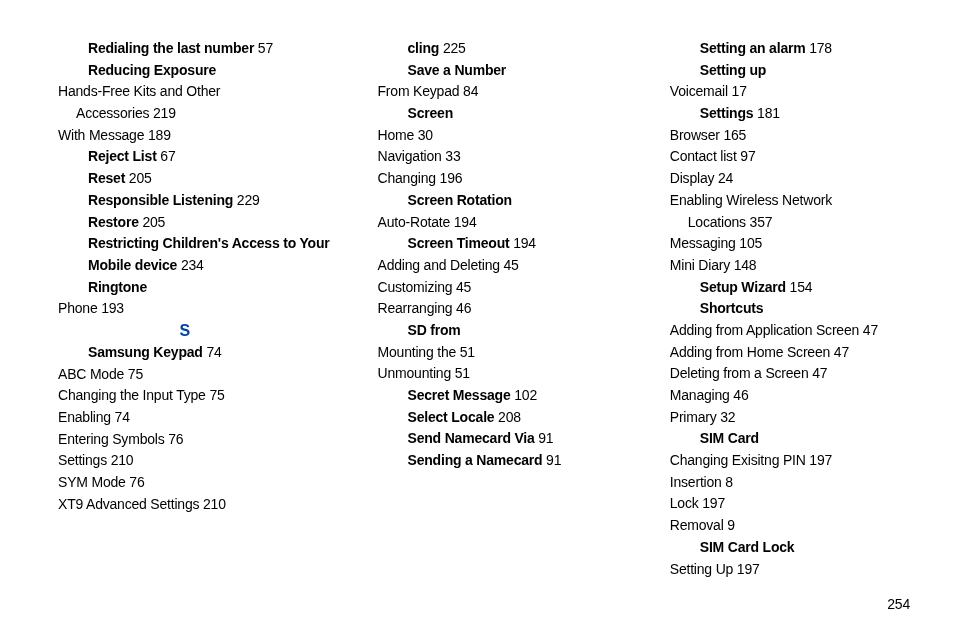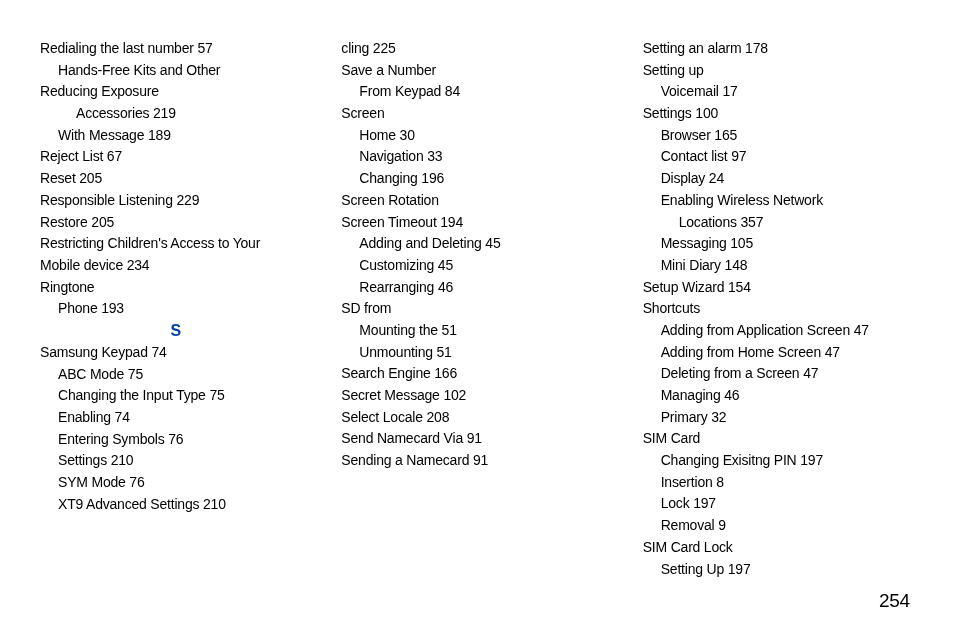--- a/index.html
+++ b/index.html
@@ -17,47 +17,47 @@
   .columns {
     display: flex;
     gap: 0;
     height: 540px;
   }
   .col { flex: 1; }
   .col1 { padding-right: 20px; }
   .col2 { padding-left: 10px; padding-right: 20px; }
   .col3 { padding-left: 10px; }
   .entry { line-height: 1.55; white-space: nowrap; }
-  .head { font-weight: 400; }
+  .head { font-weight: 700; margin-left: 48px; }
   .page { font-weight: 400; }
   .sub { padding-left: 18px; font-weight: 400; }
   .sub2 { padding-left: 36px; font-weight: 400; }
   .section-letter {
     color: #0042a5;
     font-weight: 700;
     font-size: 16px;
     text-align: center;
     margin: 2px 0 2px 0;
   }
   .pagenum {
     position: absolute;
     bottom: 24px;
     right: 44px;
-    font-size: 19px;
+    font-size: 14px;
     font-weight: 400;
   }
 </style>
 </head>
 <body>
 
 <div class="columns">
   <div class="col col1">
       <div class="entry"><span class="head">Redialing the last number</span><span class="page"> 57</span></div>
+      <div class="entry"><span class="head">Reducing Exposure</span></div>
       <div class="entry sub"><span>Hands-Free Kits and Other</span></div>
-      <div class="entry"><span class="head">Reducing Exposure</span></div>
       <div class="entry sub2"><span>Accessories</span><span class="page"> 219</span></div>
       <div class="entry sub"><span>With Message</span><span class="page"> 189</span></div>
       <div class="entry"><span class="head">Reject List</span><span class="page"> 67</span></div>
       <div class="entry"><span class="head">Reset</span><span class="page"> 205</span></div>
       <div class="entry"><span class="head">Responsible Listening</span><span class="page"> 229</span></div>
       <div class="entry"><span class="head">Restore</span><span class="page"> 205</span></div>
       <div class="entry"><span class="head">Restricting Children's Access to Your</span></div>
       <div class="entry"><span class="head">Mobile device</span><span class="page"> 234</span></div>
       <div class="entry"><span class="head">Ringtone</span></div>
       <div class="entry sub"><span>Phone</span><span class="page"> 193</span></div>
@@ -73,38 +73,38 @@
     </div>
   <div class="col col2">
       <div class="entry"><span class="head">cling</span><span class="page"> 225</span></div>
       <div class="entry"><span class="head">Save a Number</span></div>
       <div class="entry sub"><span>From Keypad</span><span class="page"> 84</span></div>
       <div class="entry"><span class="head">Screen</span></div>
       <div class="entry sub"><span>Home</span><span class="page"> 30</span></div>
       <div class="entry sub"><span>Navigation</span><span class="page"> 33</span></div>
       <div class="entry sub"><span>Changing</span><span class="page"> 196</span></div>
       <div class="entry"><span class="head">Screen Rotation</span></div>
+      <div class="entry sub"><span>Auto-Rotate</span><span class="page"> 194</span></div>
       <div class="entry"><span class="head">Screen Timeout</span><span class="page"> 194</span></div>
       <div class="entry sub"><span>Adding and Deleting</span><span class="page"> 45</span></div>
       <div class="entry sub"><span>Customizing</span><span class="page"> 45</span></div>
       <div class="entry sub"><span>Rearranging</span><span class="page"> 46</span></div>
       <div class="entry"><span class="head">SD from</span></div>
       <div class="entry sub"><span>Mounting the</span><span class="page"> 51</span></div>
       <div class="entry sub"><span>Unmounting</span><span class="page"> 51</span></div>
-      <div class="entry"><span class="head">Search Engine</span><span class="page"> 166</span></div>
       <div class="entry"><span class="head">Secret Message</span><span class="page"> 102</span></div>
       <div class="entry"><span class="head">Select Locale</span><span class="page"> 208</span></div>
       <div class="entry"><span class="head">Send Namecard Via</span><span class="page"> 91</span></div>
       <div class="entry"><span class="head">Sending a Namecard</span><span class="page"> 91</span></div>
     </div>
   <div class="col col3">
       <div class="entry"><span class="head">Setting an alarm</span><span class="page"> 178</span></div>
       <div class="entry"><span class="head">Setting up</span></div>
       <div class="entry sub"><span>Voicemail</span><span class="page"> 17</span></div>
-      <div class="entry"><span class="head">Settings</span><span class="page"> 100</span></div>
+      <div class="entry"><span class="head">Settings</span><span class="page"> 181</span></div>
       <div class="entry sub"><span>Browser</span><span class="page"> 165</span></div>
       <div class="entry sub"><span>Contact list</span><span class="page"> 97</span></div>
       <div class="entry sub"><span>Display</span><span class="page"> 24</span></div>
       <div class="entry sub"><span>Enabling Wireless Network</span></div>
       <div class="entry sub2"><span>Locations</span><span class="page"> 357</span></div>
       <div class="entry sub"><span>Messaging</span><span class="page"> 105</span></div>
       <div class="entry sub"><span>Mini Diary</span><span class="page"> 148</span></div>
       <div class="entry"><span class="head">Setup Wizard</span><span class="page"> 154</span></div>
       <div class="entry"><span class="head">Shortcuts</span></div>
       <div class="entry sub"><span>Adding from Application Screen</span><span class="page"> 47</span></div>

